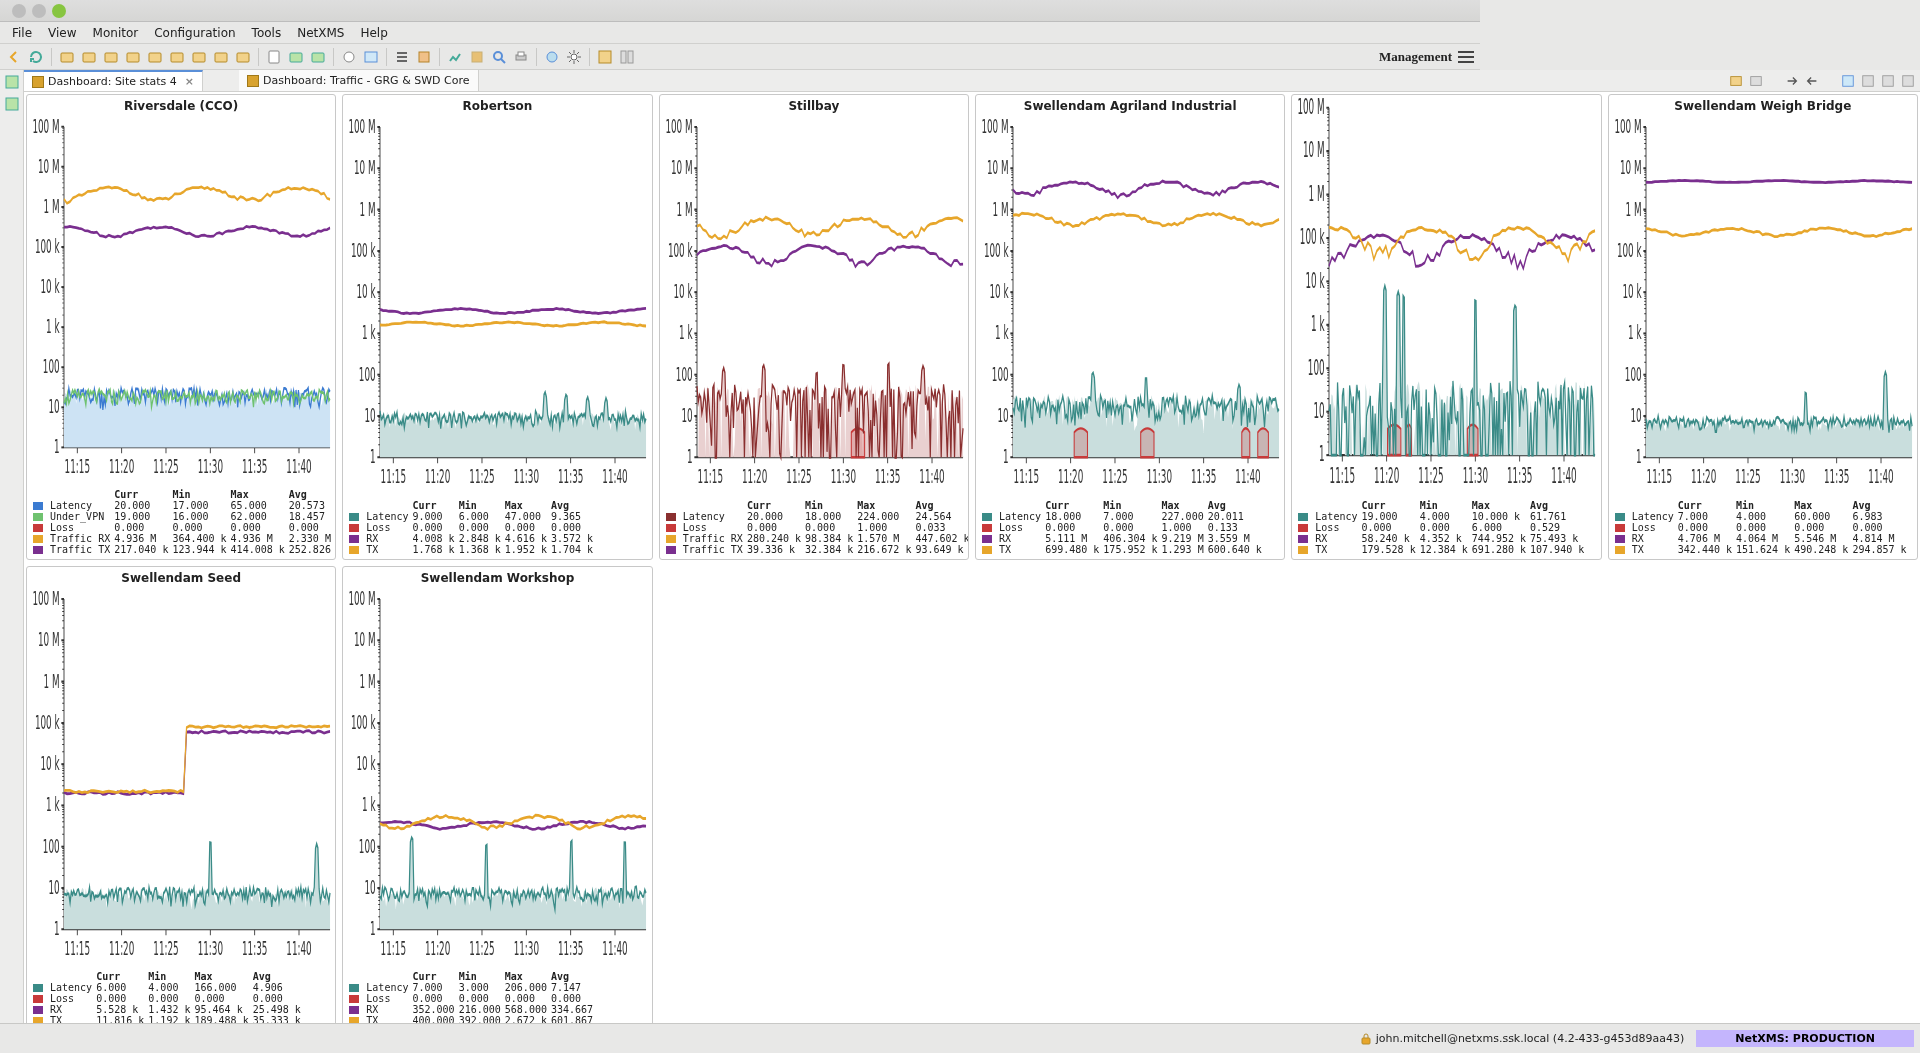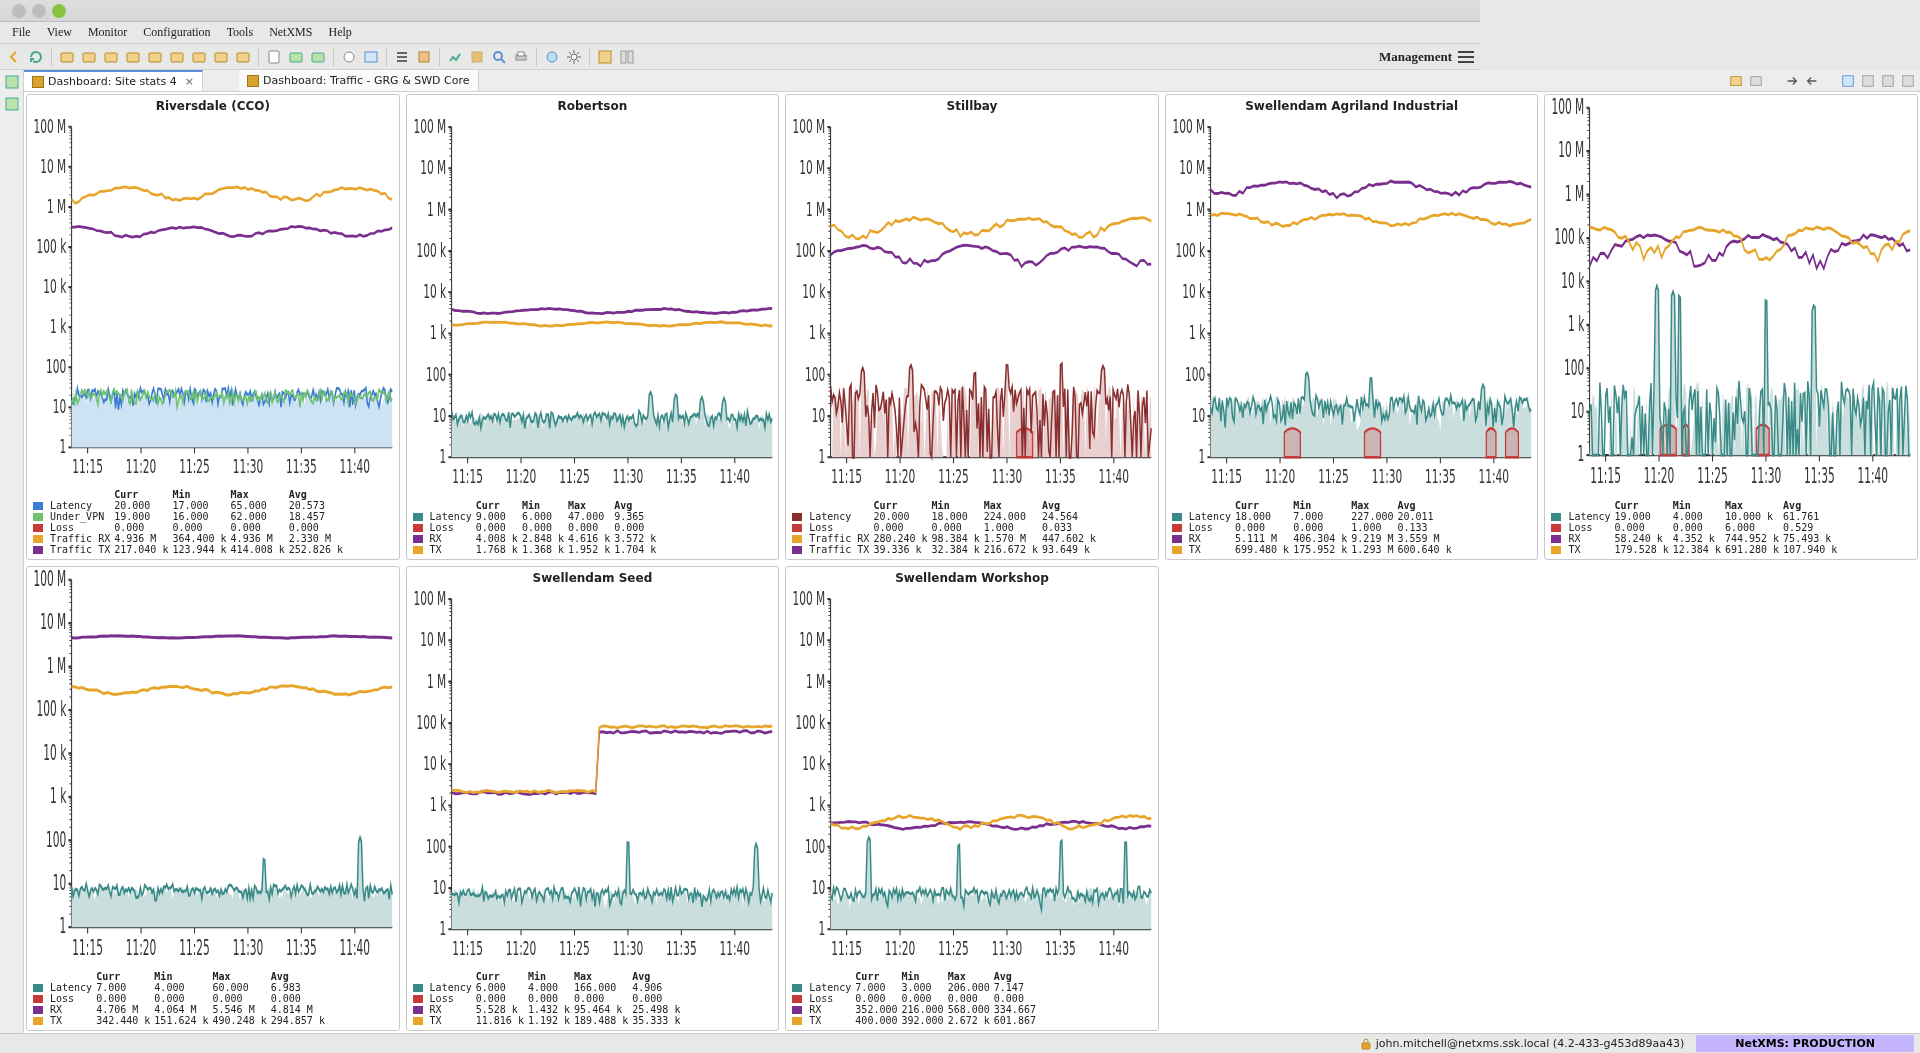--- a/index.html
+++ b/index.html
@@ -8,21 +8,21 @@
   
   .titlebar { height: 22px; background: linear-gradient(#dedede,#d6d6d4); display: flex; align-items: center; padding: 0 6px; border-bottom: 1px solid #bdbdbd; }
   .titlebar .title { flex: 1; text-align: center; font-weight: bold; color: #4c4c4c; font-size: 11px; }
   .titlebar .winbtn { width: 14px; height: 14px; border-radius: 50%; margin-left: 6px; display:inline-block; }
   .winbtn.min { background:#bdbdbd; }
   .winbtn.max { background:#bdbdbd; }
   .winbtn.close { background:#87c540; }
 
   
   .menubar { height: 22px; display:flex; align-items:center; padding:0 4px; background:#e8e8e7; border-bottom:1px solid #d0d0ce; font-size:12px; }
-  .menubar span { padding:0 8px; cursor:default;font-family:Liberation Serif, serif; }
+  .menubar span { padding:0 8px; cursor:default; }
 
   
   .toolbar-row { height: 26px; display:flex; align-items:center; background:#e8e8e7; border-bottom:1px solid #d0d0ce;font-family:Liberation Serif, serif; }
   .toolbar-row .tb-left { display:flex; align-items:center; gap:2px; padding-left:4px; }
   .toolbar-row .tb-icon { width:20px; height:20px; display:inline-flex; align-items:center; justify-content:center; }
   .tb-icon svg { width:16px; height:16px; }
   .toolbar-row .tb-sep { width:1px; height:18px; background:#c8c8c6; margin:0 3px; }
   .toolbar-row .perspective { margin-left:auto; font-weight:bold; font-size:13px; padding-right:6px; display:flex; align-items:center; gap:6px; }
   .burger { width:16px;height:12px; display:inline-block; background:linear-gradient(#444 0 2px,transparent 2px 5px,#444 5px 7px,transparent 7px 10px,#444 10px 12px); }
 
@@ -34,32 +34,32 @@
   .editor-area { flex:1; display:flex; flex-direction:column; }
   .tabs-row { height:22px; display:flex; align-items:stretch; background:#ededec; border-bottom:1px solid #d0d0ce;gap:36px; }
   .tab { display:flex; align-items:center; gap:4px; padding:0 8px; font-size:11px; border-right:1px solid #d0d0ce; background:#fafafa; cursor:default; }
   .tab.active { background:#fff; border-top:2px solid #5a8fd8; }
   .tab .tab-icon { width:12px;height:12px; background:#d8a22e; border:1px solid #a07818; }
   .tab .tab-close { color:#888; font-weight:bold; margin-left:4px; }
   .tabs-row .tab-actions { margin-left:auto; display:flex; align-items:center; gap:4px; padding-right:4px; }
   .tab-actions .ta { width:16px;height:16px; display:flex;align-items:center;justify-content:center; }
 
   .dashboard-body { flex:1; background:#fff; overflow:auto; padding:2px; }
-  .grid { display:grid; grid-template-columns: repeat(5, 1fr); grid-template-rows: repeat(2, 1fr); gap:6px; height:100%; }
+  .grid { display:grid; grid-template-columns: repeat(6, 1fr); grid-template-rows: repeat(2, 1fr); gap:6px; height:100%; }
   .panel { border:1px solid #c8c8c8; border-radius:3px; display:flex; flex-direction:column; background:#fff; overflow:hidden; }
   .panel-title { text-align:center; font-weight:bold; padding:4px 0 2px; font-size:12px; }
   .chart-area { flex:1; position:relative; min-height:160px; }
   .chart-area svg { width:100%; height:100%; }
   .legend-table { font-family:"DejaVu Sans Mono","Liberation Mono",monospace; font-size:10px; padding:2px 6px 4px 6px; color:#222; }
   .legend-table table { border-collapse:collapse; }
   .legend-table td { padding:0 4px 0 0; white-space:nowrap; }
   .legend-swatch { display:inline-block; width:10px;height:8px; vertical-align:middle; margin-right:3px; }
 
   
-  .statusbar { position:absolute; bottom:0; left:0; right:0; height:20px; background:#e8e8e7; border-top:1px solid #c8c8c6; display:flex; align-items:center; padding:0 6px; font-size:11px; }
+  .statusbar { position:absolute; bottom:0; left:0; right:0; height:30px; background:#e8e8e7; border-top:1px solid #c8c8c6; display:flex; align-items:center; padding:0 6px; font-size:11px; }
   .statusbar .sb-spacer { flex:1; }
   .statusbar .sb-lock { width:12px;height:12px; margin-right:4px; display:inline-flex; }
   .statusbar .sb-env { background:#c4b5fd; color:#000; font-weight:bold; padding:2px 39px; margin-left:12px; }
 
   
   .axis-text { font-family:"DejaVu Sans","Liberation Sans",sans-serif; font-size:10px; fill:#333; }
   .tick { stroke:#333; stroke-width:1; }
   .plotline { fill:none; stroke-width:1.4; }
 </style>
 </head>
@@ -1066,20 +1066,21 @@
                     <td>179.528 k</td>
                     <td>12.384 k</td>
                     <td>691.280 k</td>
                     <td>107.940 k</td>
                   </tr>
                 </tbody>
               </table>
             </div>
           </div>
           <div class="panel">
+            <div class="panel-title">Swellendam Weigh Bridge</div>
             <div class="chart-area"><svg viewBox="0 0 350 190" preserveAspectRatio="none">
                 <line x1="39" x2="42" y1="6" y2="6" class="tick"></line>
                 <line x1="40" x2="42" y1="20.328885088888384" y2="20.328885088888384" stroke="#333" stroke-width="0.5"></line>
                 <line x1="40" x2="42" y1="16.719014278246917" y2="16.719014278246917" stroke="#333" stroke-width="0.5"></line>
                 <line x1="40" x2="42" y1="14.157770177776769" y2="14.157770177776769" stroke="#333" stroke-width="0.5"></line>
                 <line x1="40" x2="42" y1="12.171114911111616" y2="12.171114911111616" stroke="#333" stroke-width="0.5"></line>
                 <line x1="40" x2="42" y1="10.547899367135301" y2="10.547899367135301" stroke="#333" stroke-width="0.5"></line>
                 <line x1="40" x2="42" y1="9.175490179707733" y2="9.175490179707733" stroke="#333" stroke-width="0.5"></line>
                 <line x1="40" x2="42" y1="7.986655266665153" y2="7.986655266665153" stroke="#333" stroke-width="0.5"></line>
                 <line x1="40" x2="42" y1="6.938028556493833" y2="6.938028556493833" stroke="#333" stroke-width="0.5"></line>

